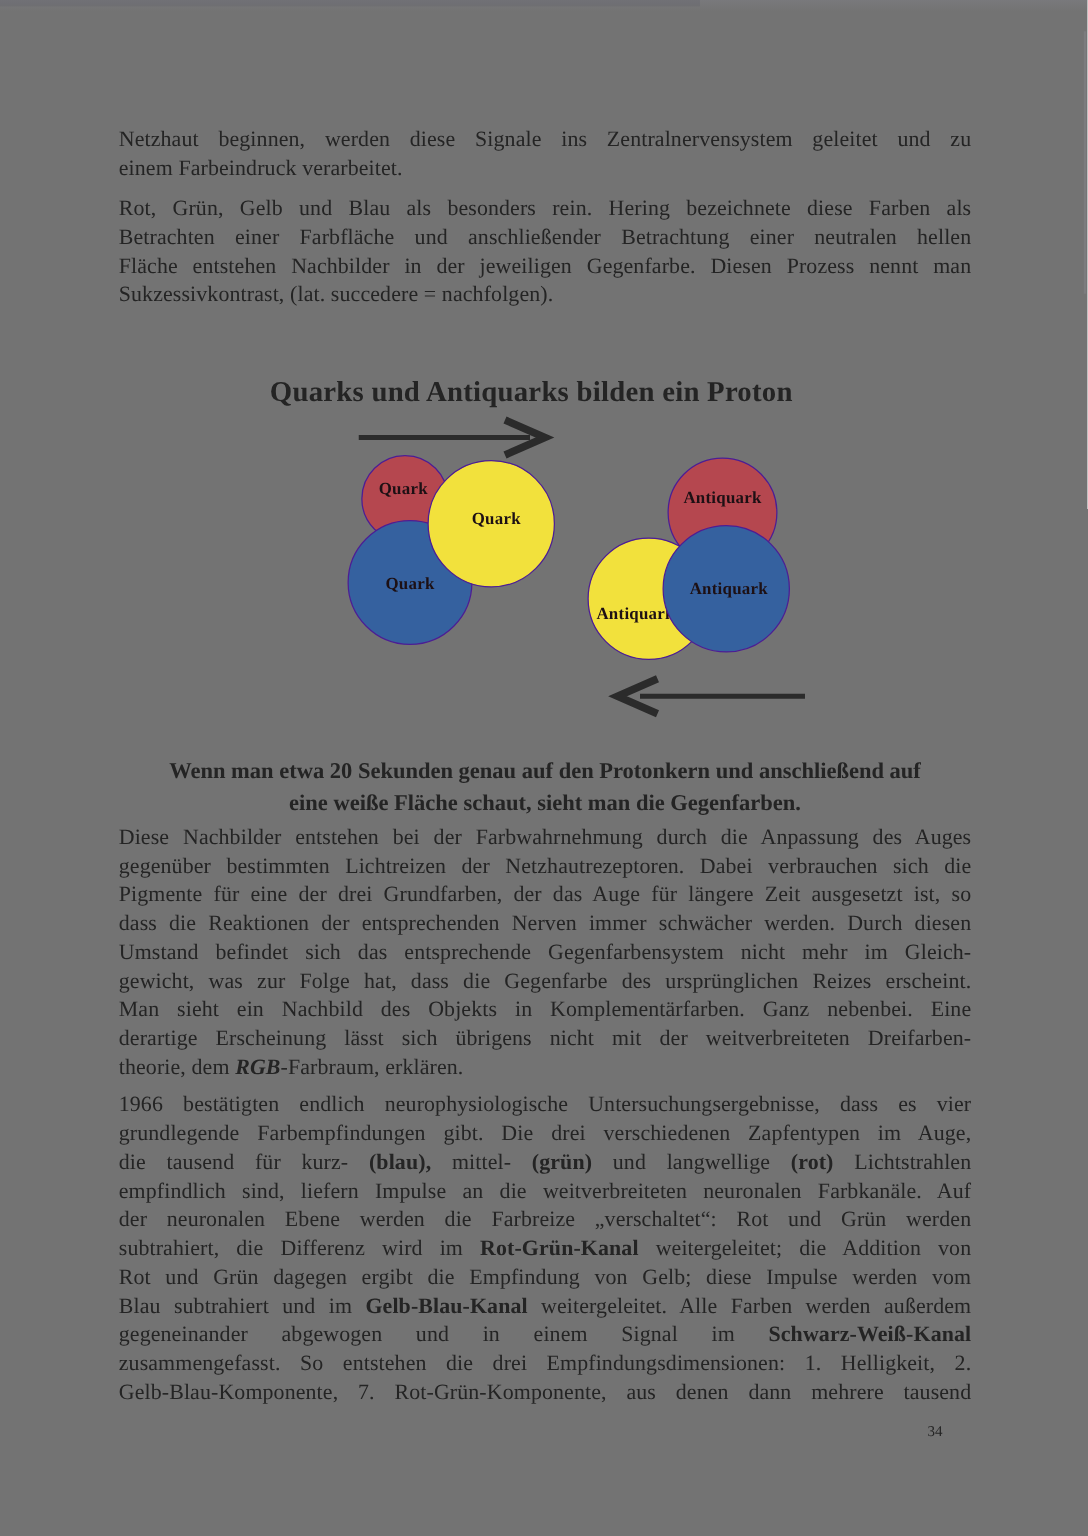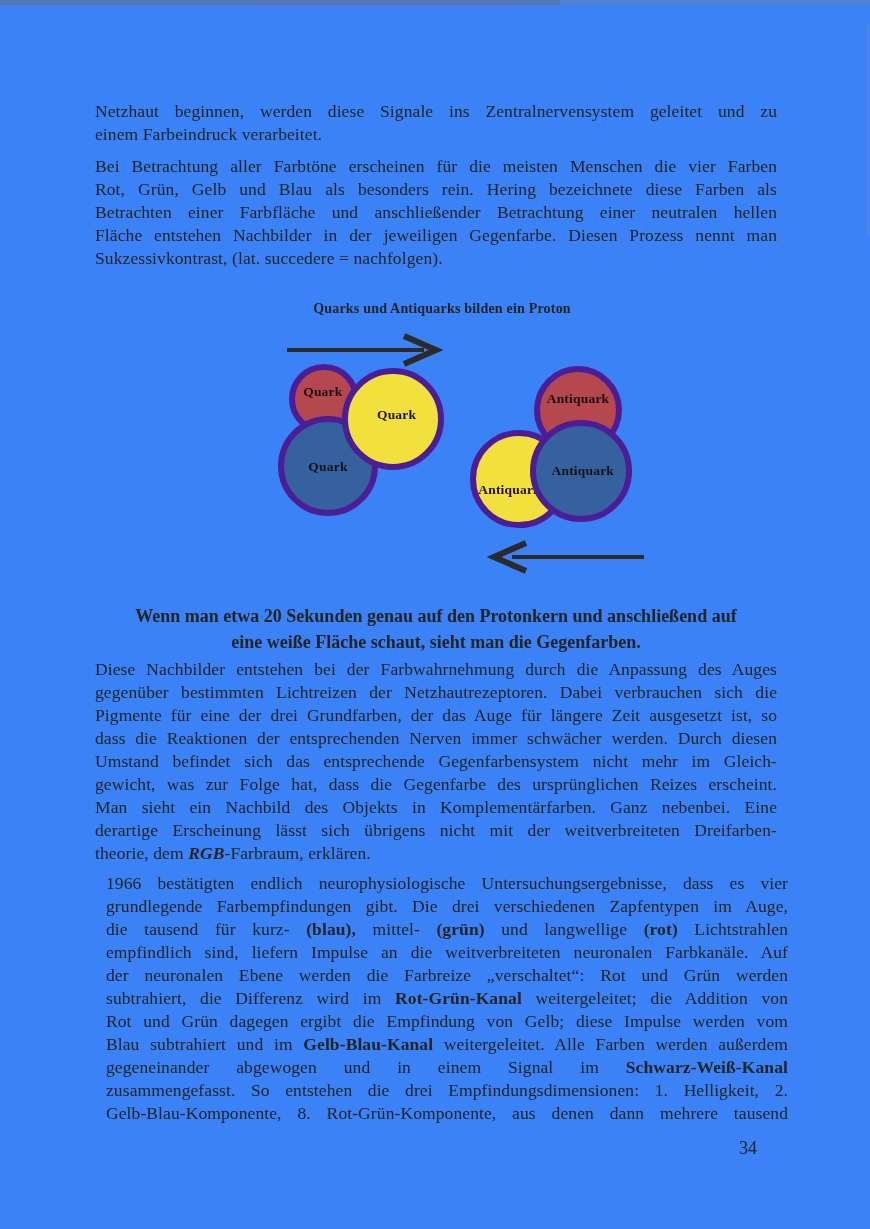--- a/index.html
+++ b/index.html
@@ -1,18 +1,18 @@
 <!DOCTYPE html>
 <html><head>
 <meta charset="utf-8">
 <style>
   html,body{margin:0;padding:0;background:#ffffff;}
   .page{
     position:relative;width:870px;height:1229px;overflow:hidden;
-    background:#3b82f6;color:#242424;
+    background:#737373;color:#242424;
     font-family:"Liberation Serif", serif;
   }
   .scan-top{
     position:absolute;left:0;top:0;width:870px;height:9px;
     background:linear-gradient(180deg, rgba(130,130,138,.5), rgba(255,255,255,0));
     opacity:.75;
   }
   .scan-top2{
     position:absolute;left:0;top:0;width:560px;height:5px;
     background:rgba(95,95,105,.28);
@@ -22,57 +22,56 @@
     background:rgba(150,150,158,.25);
   }
   .col{position:absolute;left:95px;width:682px;}
   .line{
     height:23px;line-height:23px;font-size:17.5px;
     text-align:justify;white-space:nowrap;letter-spacing:.1px;
   }
   .line.jl{white-space:normal;text-align-last:justify;}
   .b{font-weight:bold;}
   .i{font-style:italic;font-weight:bold;}
-  #p1{top:100px;} #p2{top:155px;} #p3{top:658px;} #p4{top:872px;margin-left:11px;}
+  #p1{top:100px;} #p2{top:155px;} #p3{top:658px;} #p4{top:872px;}
   .heading{
-    position:absolute;left:112px;top:301px;width:660px;
-    text-align:center;font-weight:bold;font-size:14px;letter-spacing:.2px;
+    position:absolute;left:95px;top:301px;width:660px;
+    text-align:center;font-weight:bold;font-size:23px;letter-spacing:.2px;
   }
   .caption{
     position:absolute;left:95px;top:603px;width:682px;
     text-align:center;font-weight:bold;font-size:18px;line-height:26px;
   }
   .figure{position:absolute;left:0;top:0;width:870px;height:620px;}
   .circle{
     position:absolute;border-radius:50%;
-    border:6px solid #4c1d95;box-sizing:border-box;
+    border:1px solid #4c1d95;box-sizing:border-box;
   }
   .clabel{
     position:absolute;transform:translate(-50%,-50%);
     font-weight:bold;font-size:13.5px;color:#1d1014;
     letter-spacing:.2px;white-space:nowrap;
   }
   .arrow-svg{position:absolute;}
-  .pagenum{position:absolute;left:728px;top:1138px;width:40px;text-align:center;font-size:18px;}
+  .pagenum{position:absolute;left:728px;top:1138px;width:40px;text-align:center;font-size:12px;}
 </style>
 </head>
 <body>
 
 <div class="page">
 
   <div class="scan-top"></div>
   <div class="scan-top2"></div>
   <div class="scan-right"></div>
 
   <div class="col" id="p1">
       <div class="line jl"><span>Netzhaut beginnen, werden diese Signale ins Zentralnervensystem geleitet und zu</span></div>
       <div class="line"><span>einem Farbeindruck verarbeitet.</span></div>
     </div>
   <div class="col" id="p2">
-      <div class="line jl"><span>Bei Betrachtung aller Farbtöne erscheinen für die meisten Menschen die vier Farben</span></div>
       <div class="line jl"><span>Rot, Grün, Gelb und Blau als besonders rein. Hering bezeichnete diese Farben als</span></div>
       <div class="line jl"><span>Betrachten einer Farbfläche und anschließender Betrachtung einer neutralen hellen</span></div>
       <div class="line jl"><span>Fläche entstehen Nachbilder in der jeweiligen Gegenfarbe. Diesen Prozess nennt man</span></div>
       <div class="line"><span>Sukzessivkontrast, (lat. succedere = nachfolgen).</span></div>
     </div>
 
   <div class="heading">Quarks und Antiquarks bilden ein Proton</div>
 
   <div class="figure">
 
@@ -127,18 +126,18 @@
       <div class="line jl"><span>1966 bestätigten endlich neurophysiologische Untersuchungsergebnisse, dass es vier</span></div>
       <div class="line jl"><span>grundlegende Farbempfindungen gibt. Die drei verschiedenen Zapfentypen im Auge,</span></div>
       <div class="line jl"><span>die tausend für kurz- </span><span class="b">(blau),</span><span> mittel- </span><span class="b">(grün)</span><span> und langwellige </span><span class="b">(rot)</span><span> Lichtstrahlen</span></div>
       <div class="line jl"><span>empfindlich sind, liefern Impulse an die weitverbreiteten neuronalen Farbkanäle. Auf</span></div>
       <div class="line jl"><span>der neuronalen Ebene werden die Farbreize „verschaltet“: Rot und Grün werden</span></div>
       <div class="line jl"><span>subtrahiert, die Differenz wird im </span><span class="b">Rot-Grün-Kanal</span><span> weitergeleitet; die Addition von</span></div>
       <div class="line jl"><span>Rot und Grün dagegen ergibt die Empfindung von Gelb; diese Impulse werden vom</span></div>
       <div class="line jl"><span>Blau subtrahiert und im </span><span class="b">Gelb-Blau-Kanal</span><span> weitergeleitet. Alle Farben werden außerdem</span></div>
       <div class="line jl"><span>gegeneinander abgewogen und in einem Signal im </span><span class="b">Schwarz-Weiß-Kanal</span></div>
       <div class="line jl"><span>zusammengefasst. So entstehen die drei Empfindungsdimensionen: 1. Helligkeit, 2.</span></div>
-      <div class="line jl"><span>Gelb-Blau-Komponente, 8. Rot-Grün-Komponente, aus denen dann mehrere tausend</span></div>
+      <div class="line jl"><span>Gelb-Blau-Komponente, 7. Rot-Grün-Komponente, aus denen dann mehrere tausend</span></div>
     </div>
 
   <div class="pagenum">34</div>
 
 </div>
 
 </body></html>

